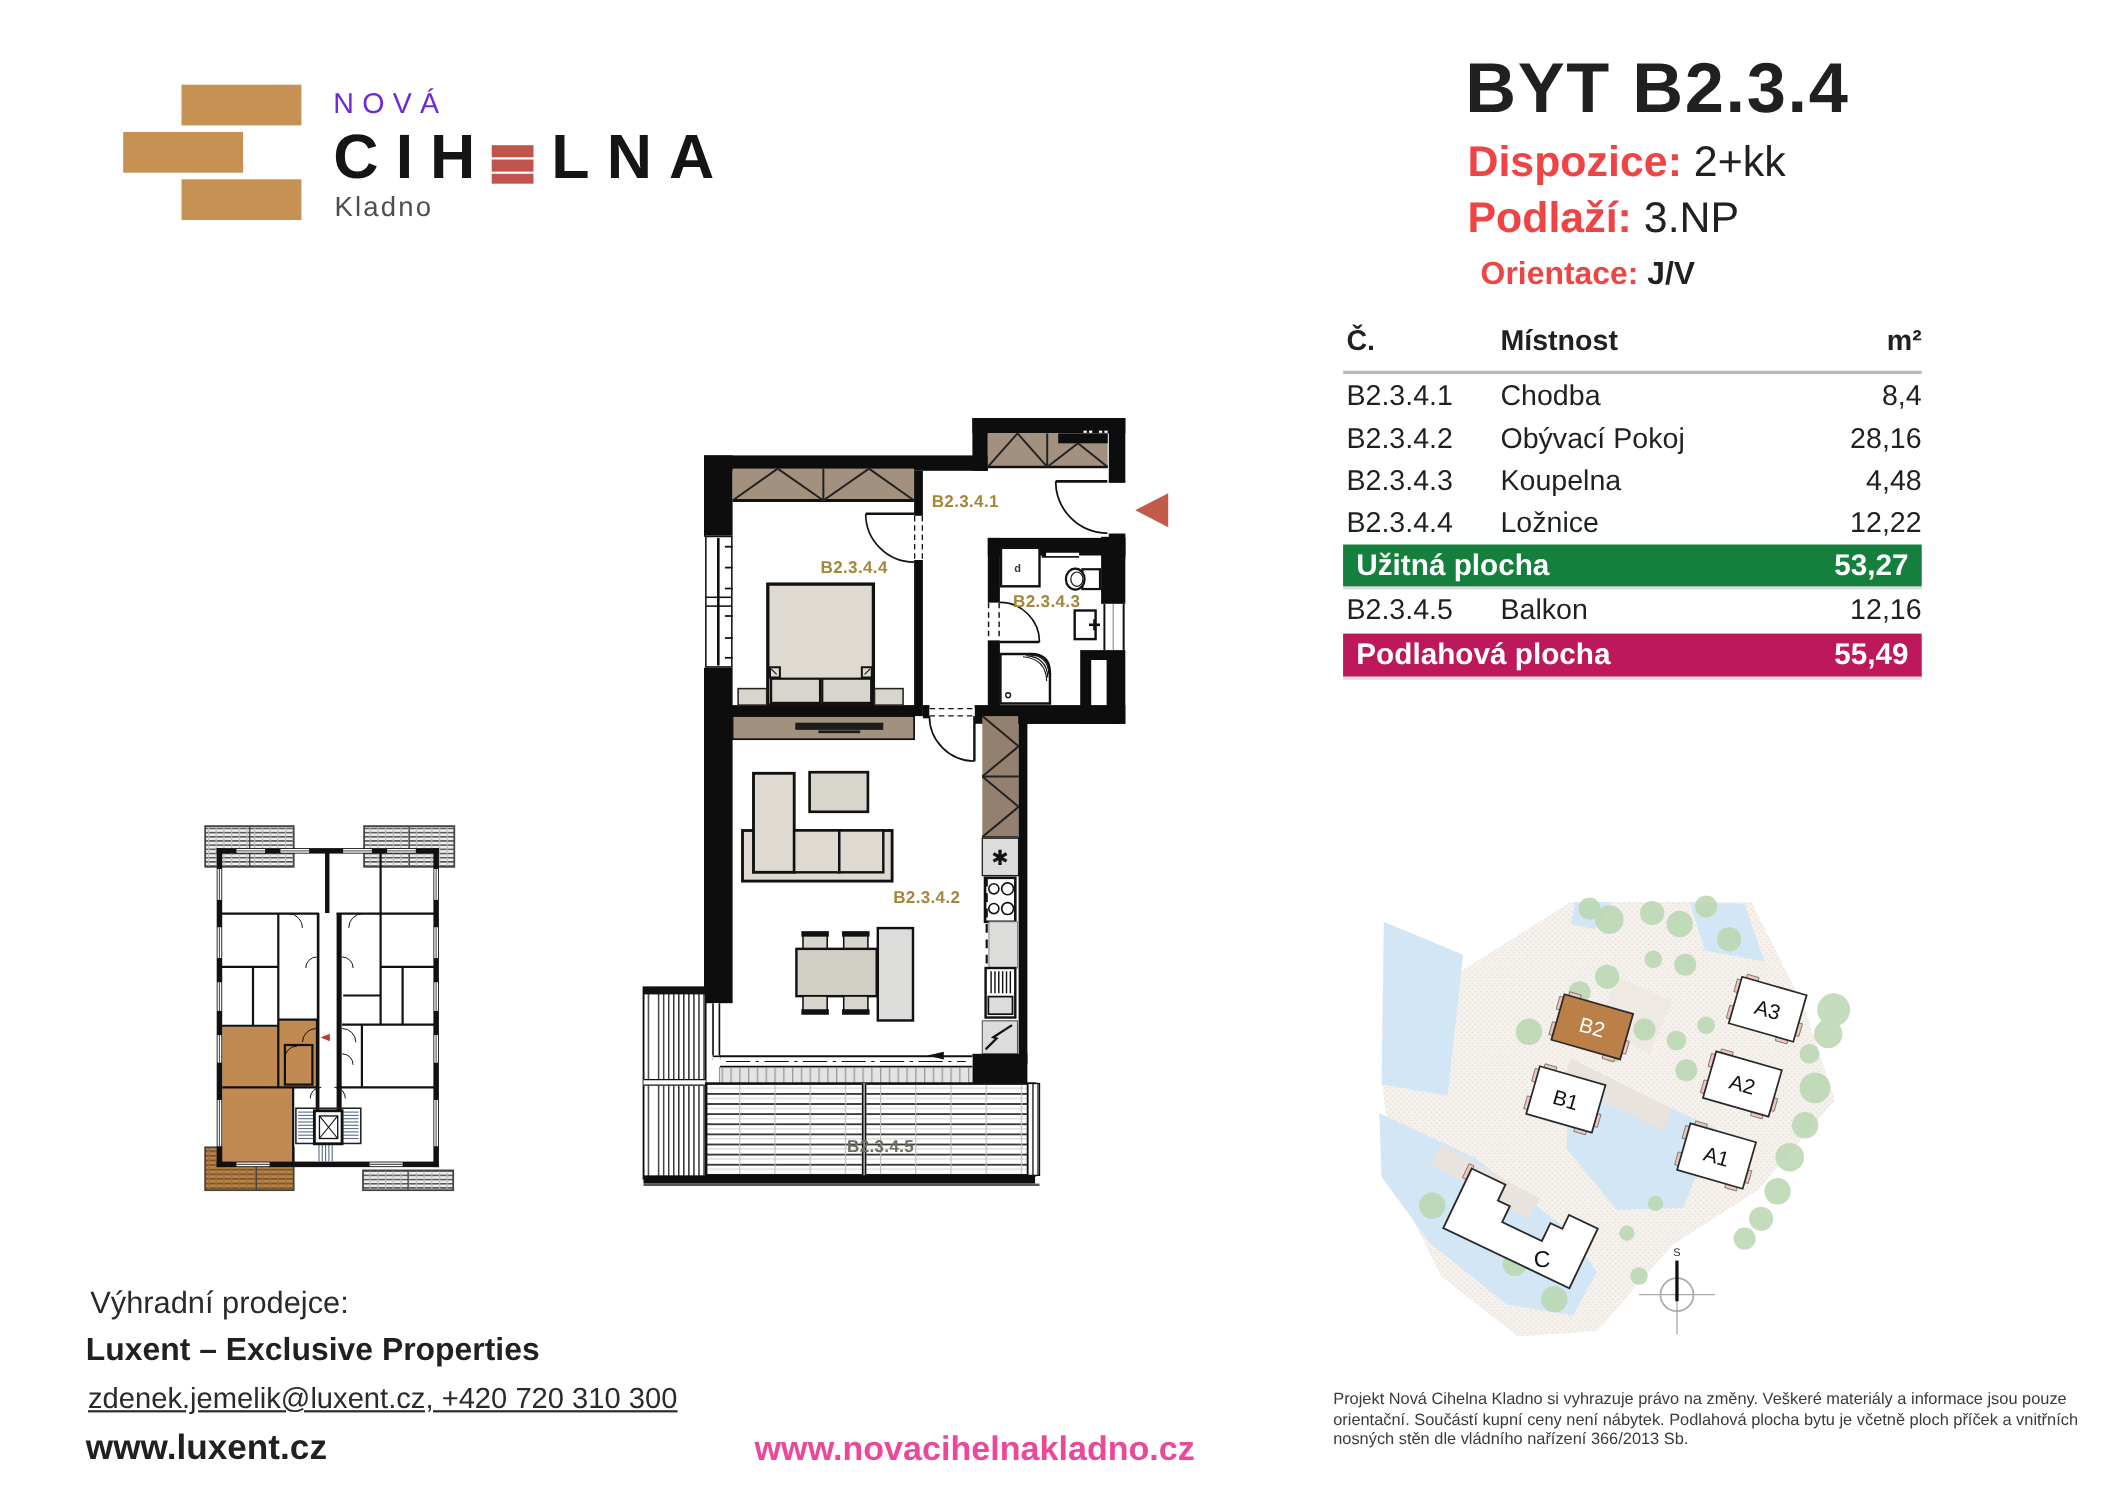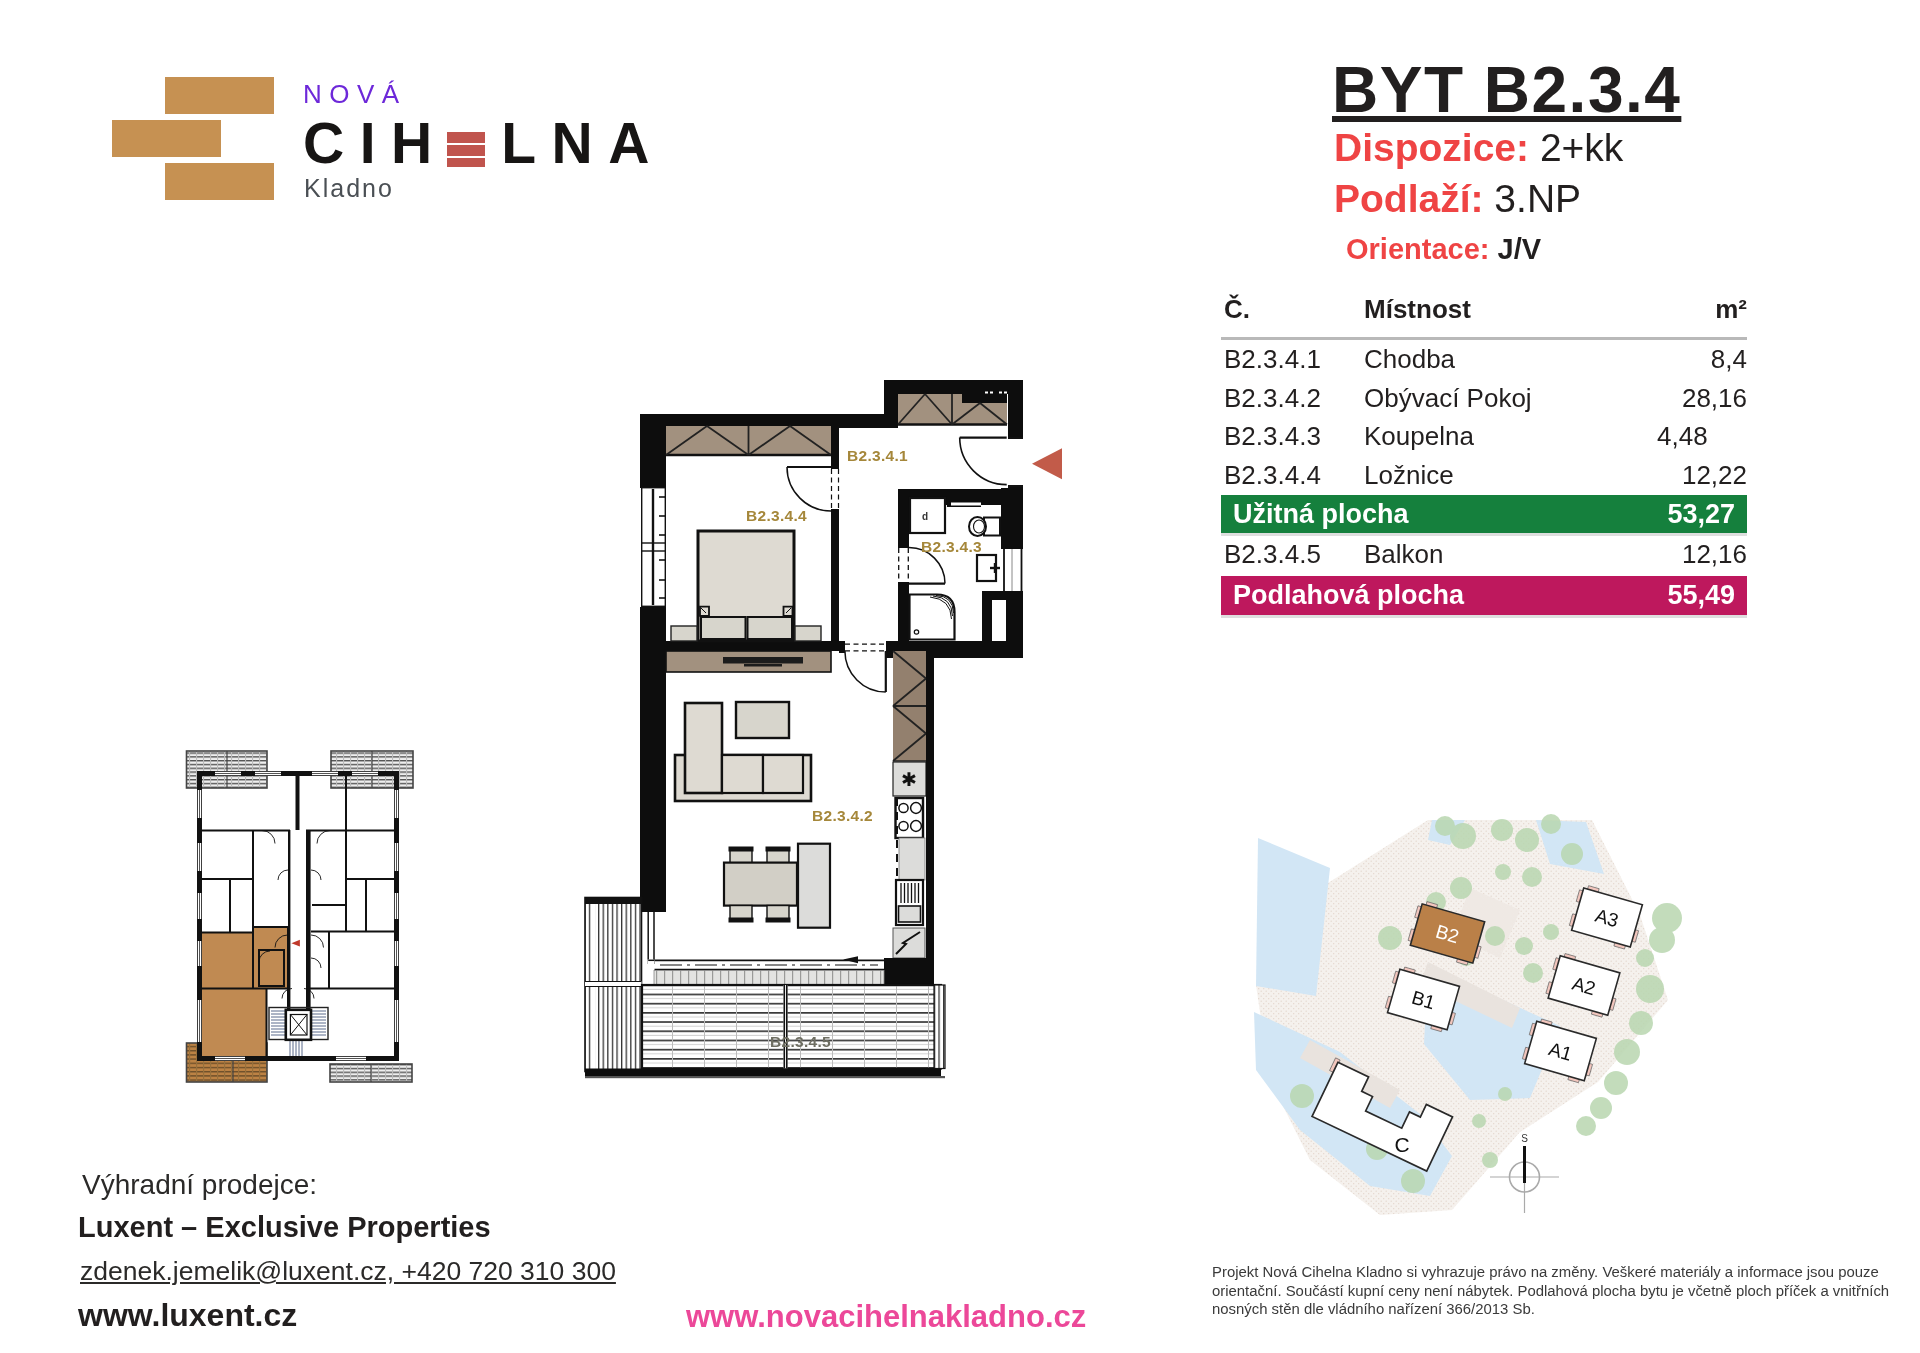--- a/index.html
+++ b/index.html
@@ -20,21 +20,21 @@
 <div class="abs" style="left:303px;top:80px;font-size:26px;line-height:29px;letter-spacing:7.5px;color:#6d28d9;font-weight:500;">NOVÁ</div>
 
 <div class="abs" style="left:303px;top:118px;font-size:57px;line-height:50px;letter-spacing:15.5px;color:#171514;font-weight:bold;">CIH<span style="color:#fff;">E</span>LNA</div>
 
 <div class="abs" style="left:447px;top:132px;width:38px;height:10.5px;background:#C0544D;"></div>
 <div class="abs" style="left:447px;top:145px;width:38px;height:10.5px;background:#C0544D;"></div>
 <div class="abs" style="left:447px;top:158px;width:38px;height:8.5px;background:#C0544D;"></div>
 
 <div class="abs" style="left:304px;top:176px;font-size:25px;line-height:25px;letter-spacing:2px;color:#4a4f54;">Kladno</div>
 
-<div class="abs" style="left:1332px;top:65px;font-size:64px;line-height:50px;font-weight:bold;letter-spacing:1.5px;color:#221f1f;text-decoration:underline;">BYT B2.3.4</div>
+<div class="abs" style="left:1332px;top:55px;font-size:64px;line-height:50px;font-weight:bold;letter-spacing:1.5px;color:#221f1f;">BYT B2.3.4</div>
 
 <div class="abs" style="left:1334px;top:128px;font-size:39px;line-height:39px;color:#221f1f;"><span class="hdrlbl">Dispozice:</span> 2+kk</div>
 
 <div class="abs" style="left:1334px;top:179px;font-size:39px;line-height:39px;color:#221f1f;"><span class="hdrlbl">Podlaží:</span> 3.NP</div>
 
 <div class="abs" style="left:1334px;top:230px;font-size:29px;line-height:39px;color:#221f1f;margin-left:12px;"><span class="hdrlbl">Orientace:</span> <b>J/V</b></div>
 
 <div class="abs" style="left:1221px;top:294px;width:526px;">
 
   <div style="display:flex;font-weight:bold;font-size:26px;color:#221f1f;padding:0 0 12px 3px;">
@@ -53,21 +53,21 @@
 
   <div style="display:flex;font-size:26px;color:#221f1f;padding:0 0 0 3px;height:38.7px;line-height:38.7px;">
     <div style="width:140px;">B2.3.4.2</div>
         <div style="flex:1;">Obývací Pokoj</div>
         <div style="width:90px;text-align:right;">28,16</div>
   </div>
 
   <div style="display:flex;font-size:26px;color:#221f1f;padding:0 0 0 3px;height:38.7px;line-height:38.7px;">
     <div style="width:140px;">B2.3.4.3</div>
         <div style="flex:1;">Koupelna</div>
-        <div style="width:90px;">4,48</div>
+        <div style="width:90px;text-align:right;">4,48</div>
   </div>
 
   <div style="display:flex;font-size:26px;color:#221f1f;padding:0 0 0 3px;height:38.7px;line-height:38.7px;">
     <div style="width:140px;">B2.3.4.4</div>
         <div style="flex:1;">Ložnice</div>
         <div style="width:90px;text-align:right;">12,22</div>
   </div>
 
   <div style="display:flex;align-items:center;background:#15803d;color:#ffffff;font-weight:bold;font-size:27px;height:38.5px;margin-top:0;padding:0 12px;box-shadow:0 3px 0 #dedede;">
     <div style="flex:1;">Užitná plocha</div>

